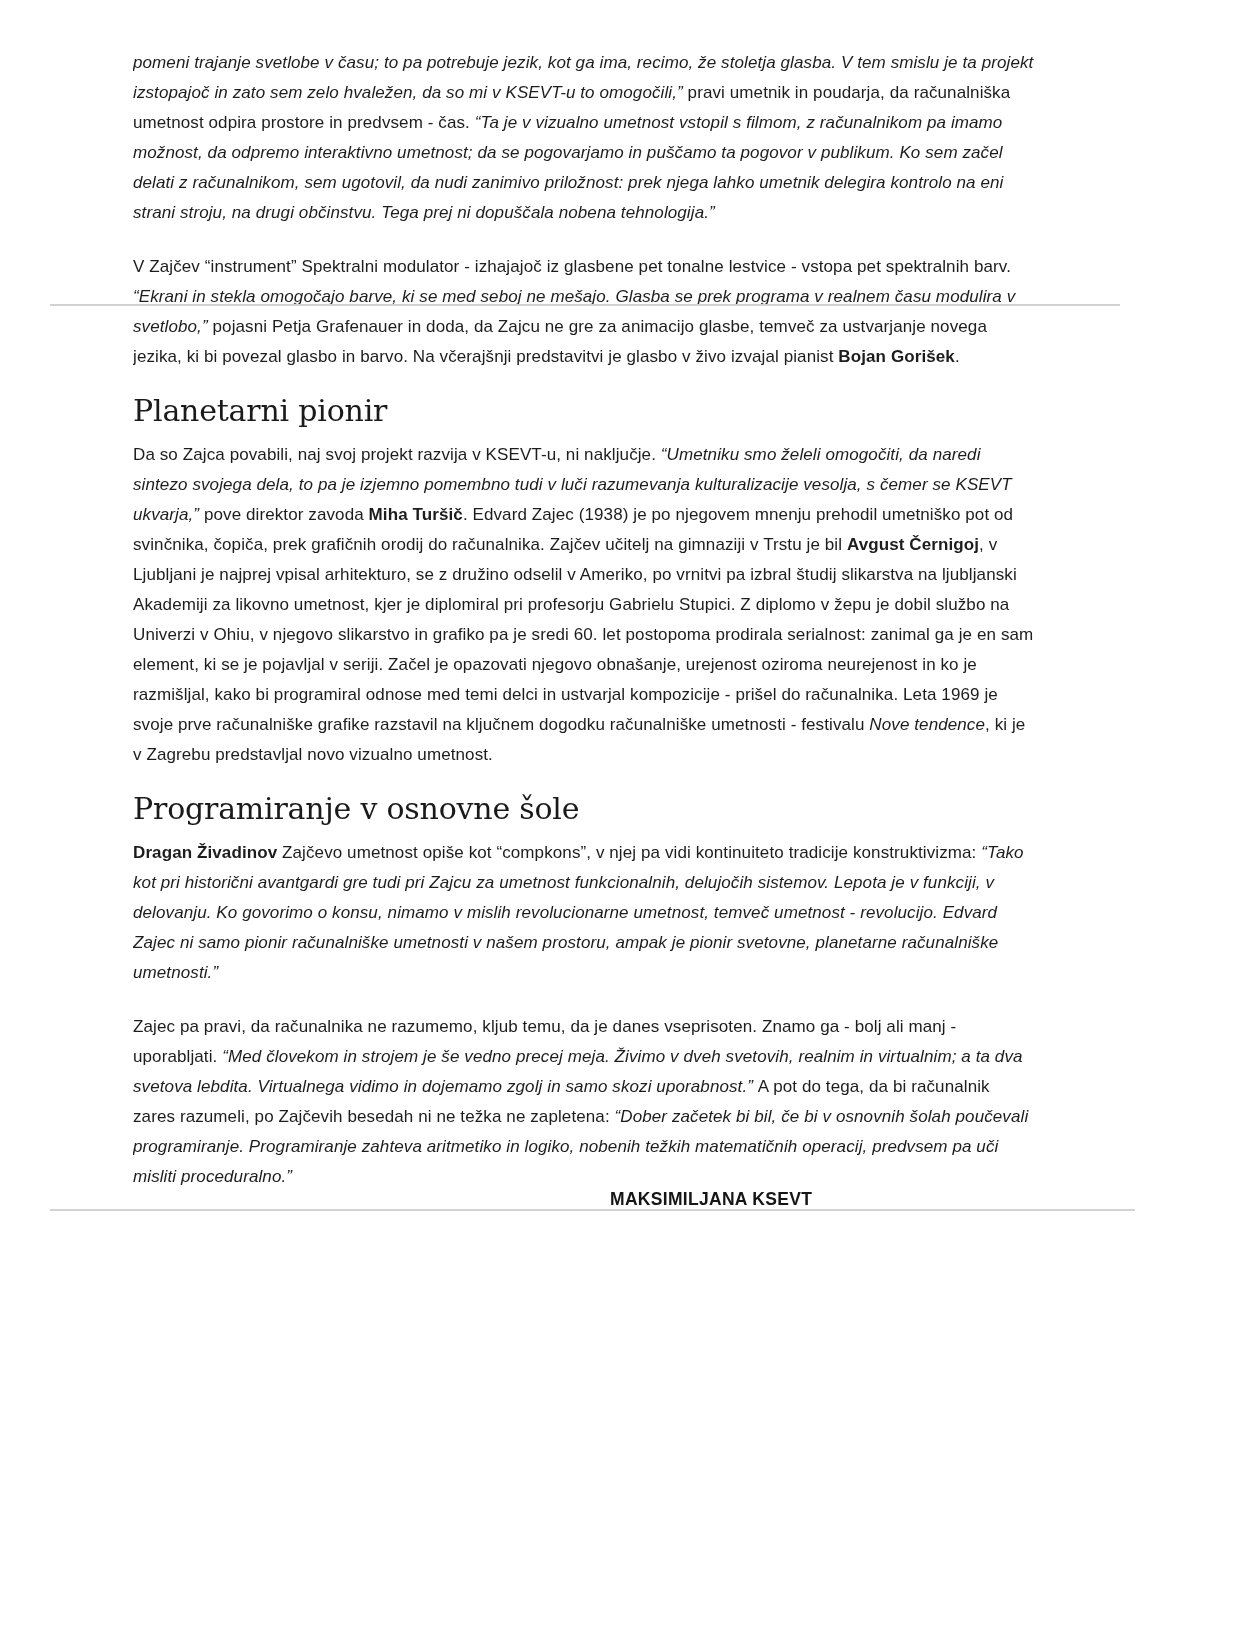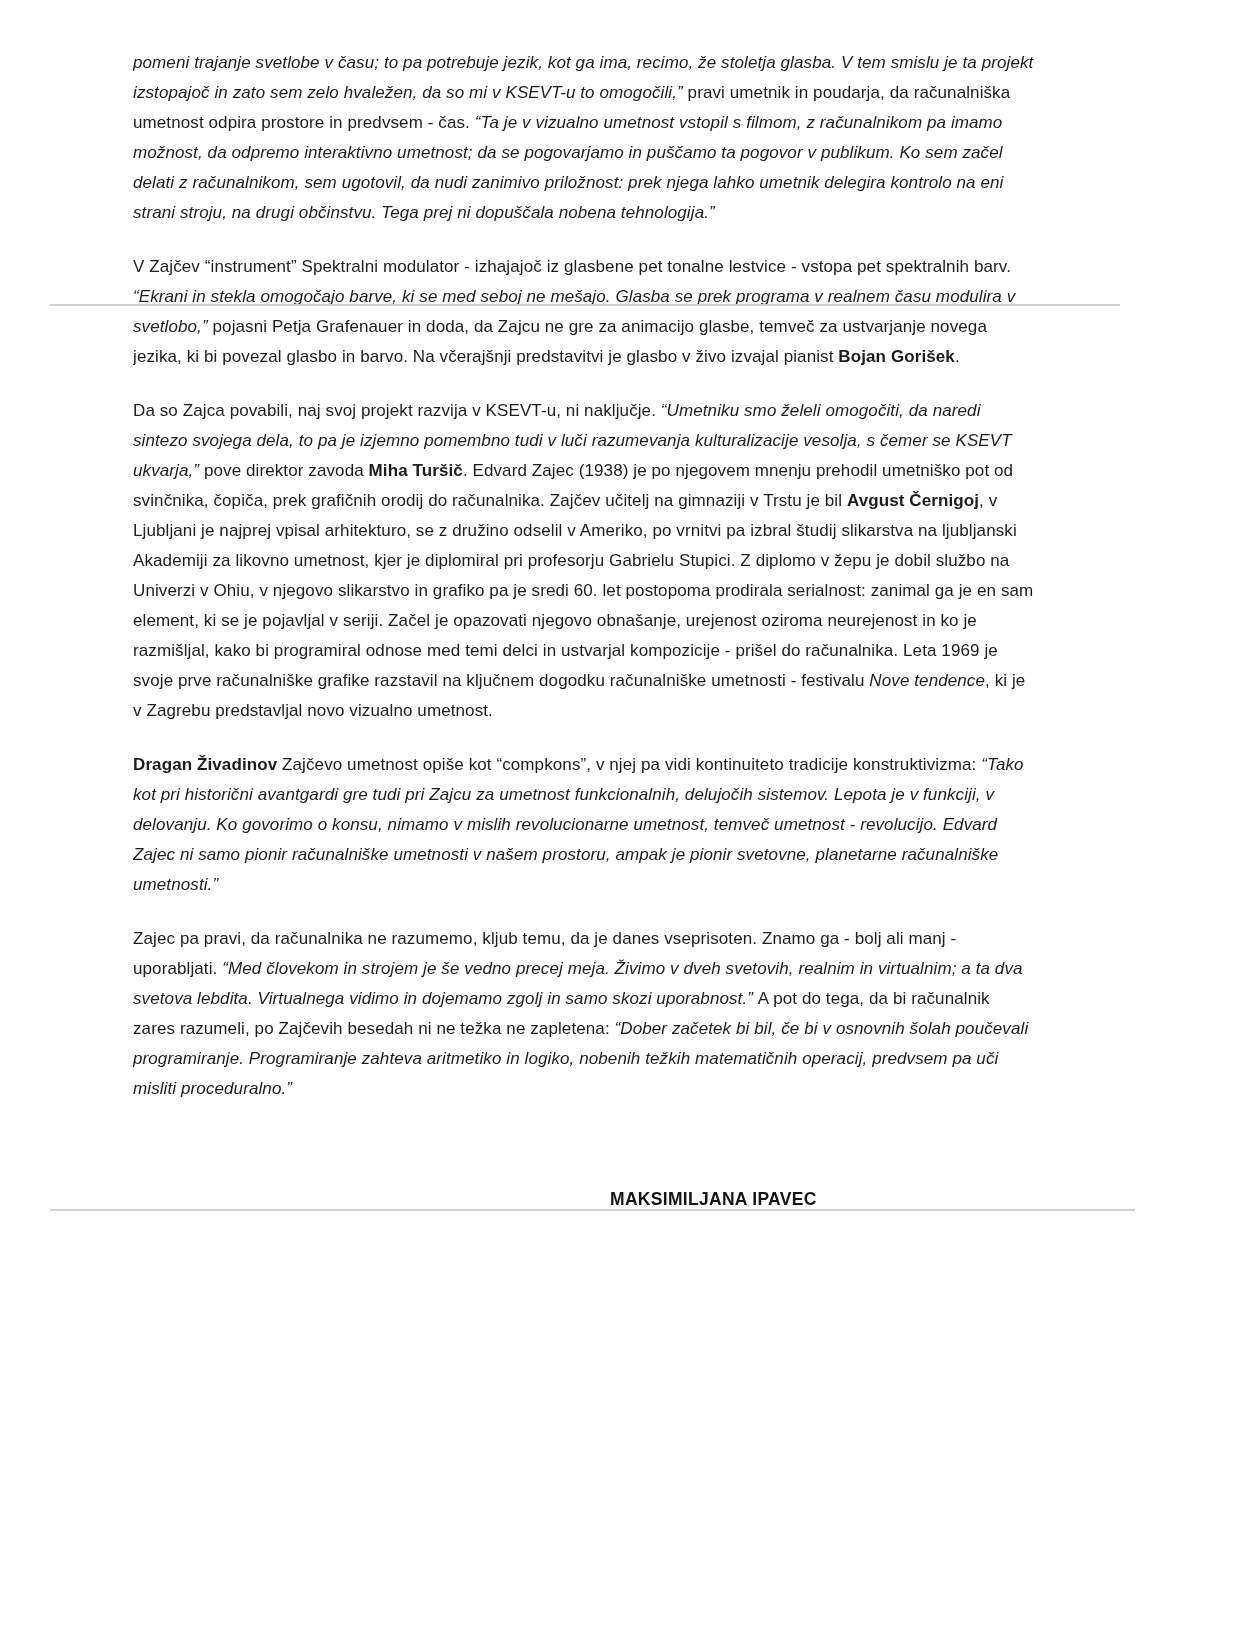--- a/index.html
+++ b/index.html
@@ -59,21 +59,23 @@
   }
   .seam-top    { left: 50px; top: 304px;  width: 1070px; }
   .seam-bottom { left: 50px; top: 1209px; width: 1085px; }
 </style>
 </head>
 <body>
 
 <div class="article">
     <p><span class="i">pomeni trajanje svetlobe v času; to pa potrebuje jezik, kot ga ima, recimo, že stoletja glasba. V tem smislu je ta projekt izstopajoč in zato sem zelo hvaležen, da so mi v KSEVT-u to omogočili,” </span><span class="n">pravi umetnik in poudarja, da računalniška umetnost odpira prostore in predvsem - čas. </span><span class="i">“Ta je v vizualno umetnost vstopil s filmom, z računalnikom pa imamo možnost, da odpremo interaktivno umetnost; da se pogovarjamo in puščamo ta pogovor v publikum. Ko sem začel delati z računalnikom, sem ugotovil, da nudi zanimivo priložnost: prek njega lahko umetnik delegira kontrolo na eni strani stroju, na drugi občinstvu. Tega prej ni dopuščala nobena tehnologija.”</span></p>
     <p><span class="n">V Zajčev “instrument” Spektralni modulator - izhajajoč iz glasbene pet tonalne lestvice - vstopa pet spektralnih barv. </span><span class="i">“Ekrani in stekla omogočajo barve, ki se med seboj ne mešajo. Glasba se prek programa v realnem času modulira v svetlobo,” </span><span class="n">pojasni Petja Grafenauer in doda, da Zajcu ne gre za animacijo glasbe, temveč za ustvarjanje novega jezika, ki bi povezal glasbo in barvo. Na včerajšnji predstavitvi je glasbo v živo izvajal pianist </span><span class="b">Bojan Gorišek</span><span class="n">.</span></p>
+    <h2>Planetarni pionir</h2>
     <p><span class="n">Da so Zajca povabili, naj svoj projekt razvija v KSEVT-u, ni naključje. </span><span class="i">“Umetniku smo želeli omogočiti, da naredi sintezo svojega dela, to pa je izjemno pomembno tudi v luči razumevanja kulturalizacije vesolja, s čemer se KSEVT ukvarja,” </span><span class="n">pove direktor zavoda </span><span class="b">Miha Turšič</span><span class="n">. Edvard Zajec (1938) je po njegovem mnenju prehodil umetniško pot od svinčnika, čopiča, prek grafičnih orodij do računalnika. Zajčev učitelj na gimnaziji v Trstu je bil </span><span class="b">Avgust Černigoj</span><span class="n">, v Ljubljani je najprej vpisal arhitekturo, se z družino odselil v Ameriko, po vrnitvi pa izbral študij slikarstva na ljubljanski Akademiji za likovno umetnost, kjer je diplomiral pri profesorju Gabrielu Stupici. Z diplomo v žepu je dobil službo na Univerzi v Ohiu, v njegovo slikarstvo in grafiko pa je sredi 60. let postopoma prodirala serialnost: zanimal ga je en sam element, ki se je pojavljal v seriji. Začel je opazovati njegovo obnašanje, urejenost oziroma neurejenost in ko je razmišljal, kako bi programiral odnose med temi delci in ustvarjal kompozicije - prišel do računalnika. Leta 1969 je svoje prve računalniške grafike razstavil na ključnem dogodku računalniške umetnosti - festivalu </span><span class="i">Nove tendence</span><span class="n">, ki je v Zagrebu predstavljal novo vizualno umetnost.</span></p>
+    <h2>Programiranje v osnovne šole</h2>
     <p><span class="b">Dragan Živadinov</span><span class="n"> Zajčevo umetnost opiše kot “compkons”, v njej pa vidi kontinuiteto tradicije konstruktivizma: </span><span class="i">“Tako kot pri historični avantgardi gre tudi pri Zajcu za umetnost funkcionalnih, delujočih sistemov. Lepota je v funkciji, v delovanju. Ko govorimo o konsu, nimamo v mislih revolucionarne umetnost, temveč umetnost - revolucijo. Edvard Zajec ni samo pionir računalniške umetnosti v našem prostoru, ampak je pionir svetovne, planetarne računalniške umetnosti.”</span></p>
     <p><span class="n">Zajec pa pravi, da računalnika ne razumemo, kljub temu, da je danes vseprisoten. Znamo ga - bolj ali manj - uporabljati. </span><span class="i">“Med človekom in strojem je še vedno precej meja. Živimo v dveh svetovih, realnim in virtualnim; a ta dva svetova lebdita. Virtualnega vidimo in dojemamo zgolj in samo skozi uporabnost.” </span><span class="n">A pot do tega, da bi računalnik zares razumeli, po Zajčevih besedah ni ne težka ne zapletena: </span><span class="i">“Dober začetek bi bil, če bi v osnovnih šolah poučevali programiranje. Programiranje zahteva aritmetiko in logiko, nobenih težkih matematičnih operacij, predvsem pa uči misliti proceduralno.”</span></p>
   </div>
 
-<div class="byline">MAKSIMILJANA IPAVEC</div>
+<div class="byline">MAKSIMILJANA KSEVT</div>
 
 <div class="seam seam-top"></div>
 <div class="seam seam-bottom"></div>
 
 </body></html>

